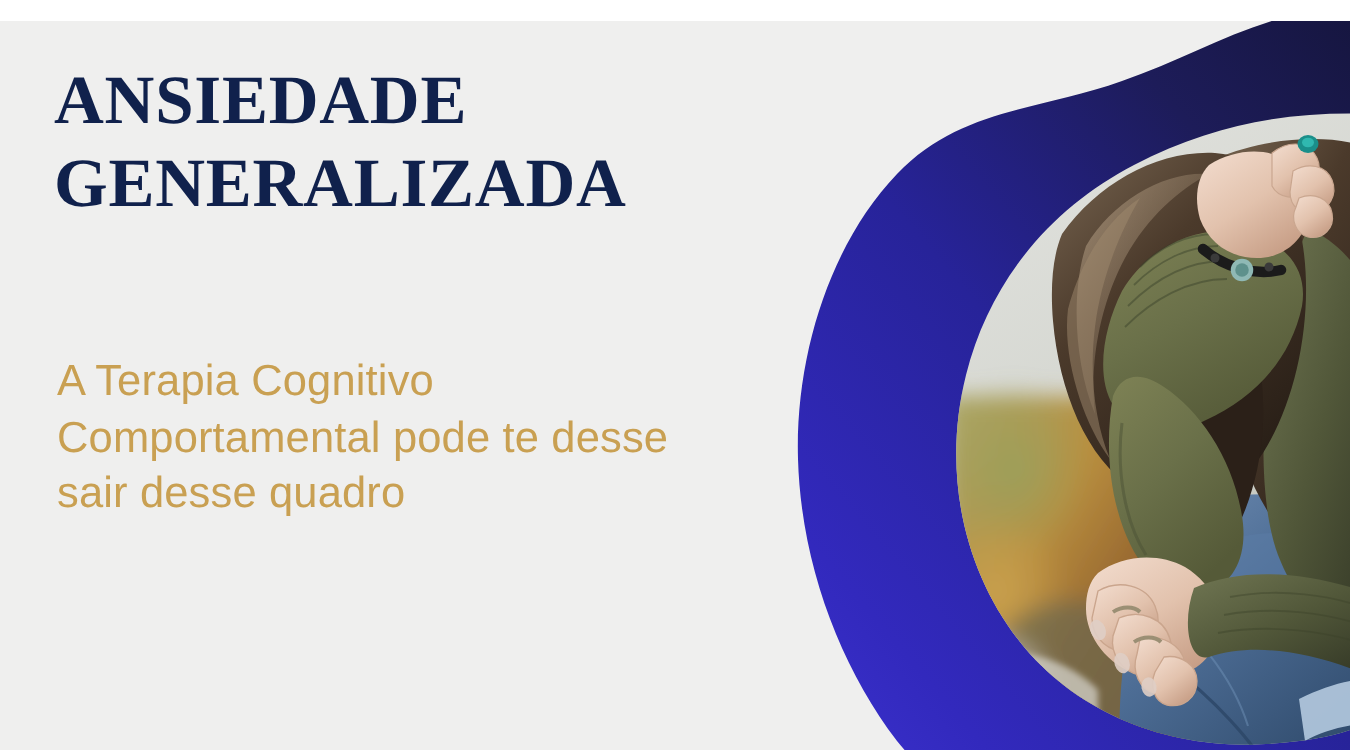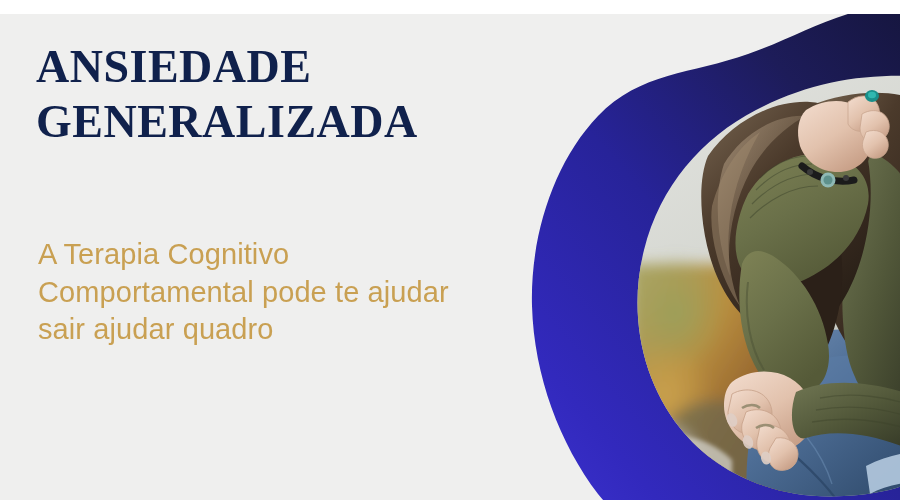--- a/index.html
+++ b/index.html
@@ -299,16 +299,16 @@
         </g>
 
         <rect x="150" y="50" width="300" height="450" fill="none"></rect>
       </g>
     </svg>
   </div>
 
   <div id="text-column">
     <h1 id="headline">ANSIEDADE
 GENERALIZADA</h1>
-    <p id="subheadline">A Terapia Cognitivo Comportamental pode te ajudar  sair ajudar quadro</p>
+    <p id="subheadline">A Terapia Cognitivo Comportamental pode te desse  sair desse quadro</p>
   </div>
 
 </div>
 
 </body></html>

